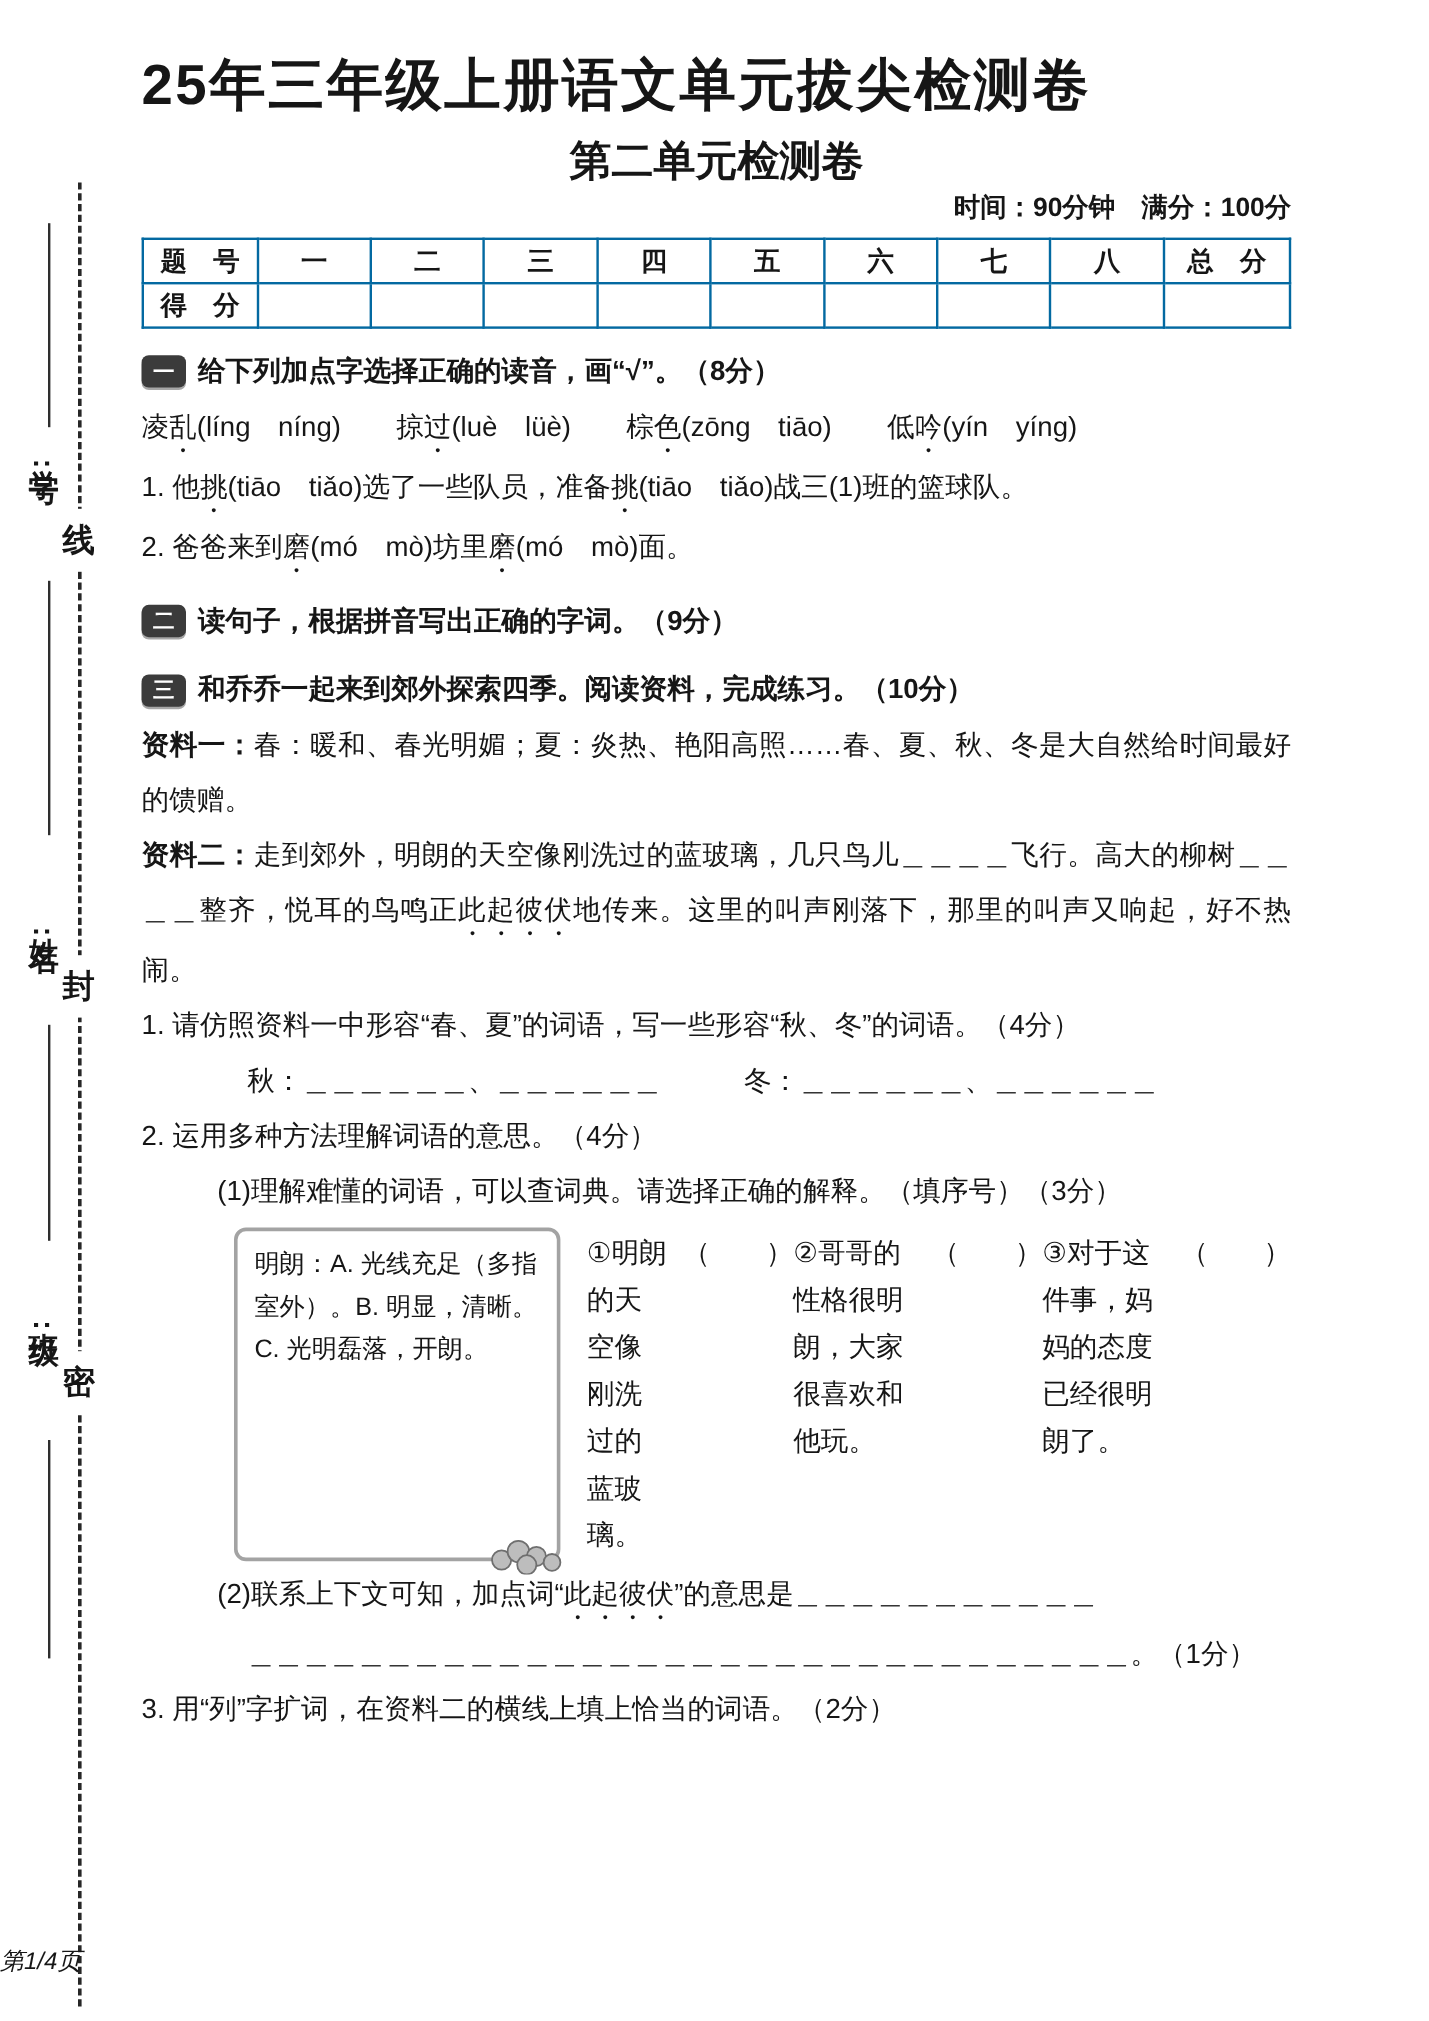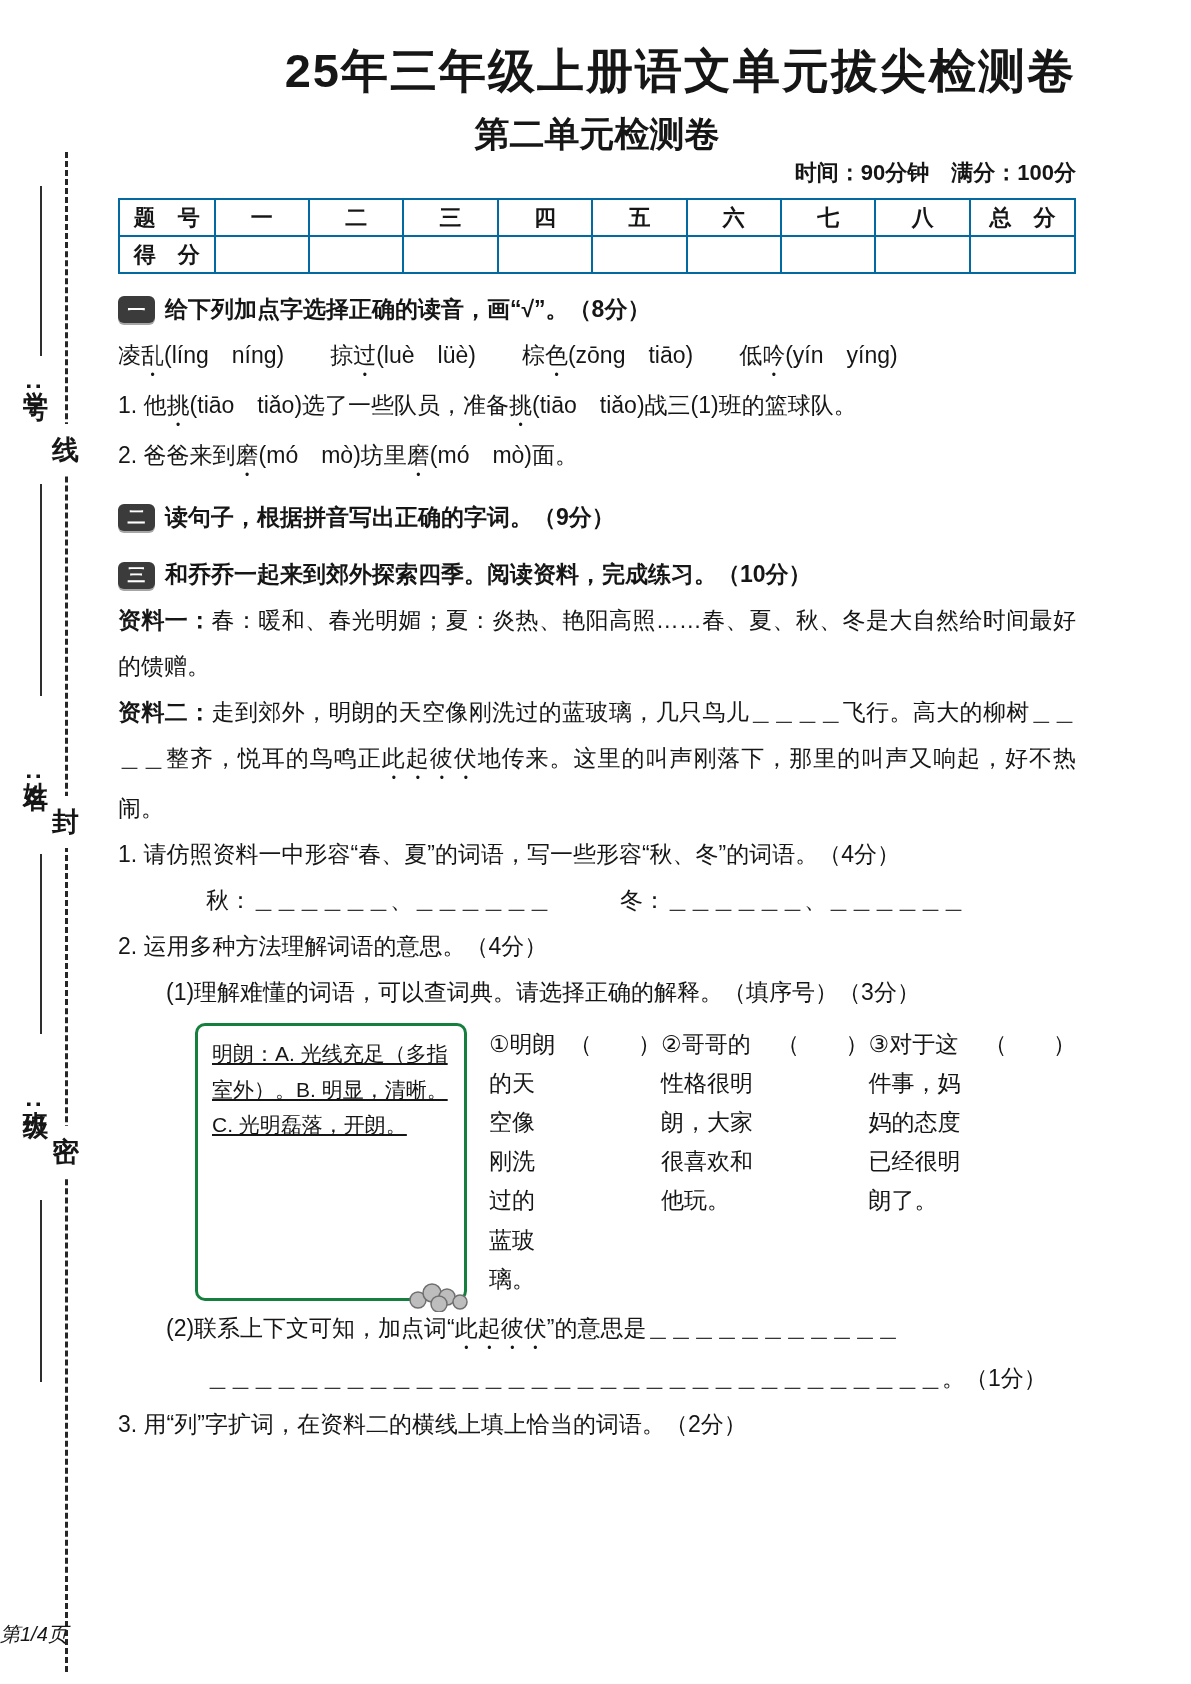--- a/index.html
+++ b/index.html
@@ -15,47 +15,47 @@
   .s2 { top:484px; height:212px; }
   .s3 { top:854px; height:180px; }
   .s4 { top:1200px; height:182px; }
   .v1 { top:372px; } .v2 { top:762px; } .v3 { top:1090px; }
   .dash-line { position:absolute; left:65px; top:152px; height:1520px; border-left:3px dashed #262626; }
   .seal-char { position:absolute; left:52px; font-size:27px; font-weight:800; background:#fff; padding:8px 0; }
   .c1 { top:424px; } .c2 { top:796px; } .c3 { top:1126px; }
 
   
   .content { position:absolute; left:118px; top:40px; width:958px; }
-  .title { text-align:right; font-size:47px; font-weight:900; letter-spacing:2px; }
+  .title { text-align:left; font-size:47px; font-weight:900; letter-spacing:2px; }
   .subtitle { text-align:center; font-size:35px; font-weight:800; margin-top:8px; }
   .meta { text-align:right; font-size:22px; font-weight:700; }
 
   table.score-table { width:100%; border-collapse:collapse; table-layout:fixed; margin-top:10px; }
   table.score-table td { border:2px solid #0369a1; height:37px; text-align:center;
                          font-size:22px; font-weight:600; padding:0; }
   col.c-first { width:10%; } col.c-last { width:11%; }
 
   .sec { margin-top:14px; }
   .sec-head { display:flex; align-items:center; gap:10px; font-size:23px; font-weight:800; line-height:1.9; }
   .sec-num { flex:0 0 auto; width:37px; height:27px; background:#3b3b3b; color:#fff; border-radius:6px;
              display:flex; align-items:center; justify-content:center; font-size:18px; font-weight:700;
              box-shadow:0 2px 0 rgba(0,0,0,.35); }
   .line { font-size:23px; line-height:2.0; }
   .para { text-align:justify; }
   .indent-first { text-indent:2em; }
-  .indent-sm { margin-left:48px; }
+  .indent-sm { margin-left:63px; }
   .indent-lg { margin-left:88px; }
   .b { font-weight:800; }
   .dot { -webkit-text-emphasis: filled dot #161616; -webkit-text-emphasis-position: under right;
          text-emphasis: filled dot #161616; text-emphasis-position: under right; }
 
   
   .dict-row { display:flex; gap:22px; margin:8px 0 4px 77px; }
-  .dict-box { flex:0 0 272px; border:3px solid #15803d; border-radius:10px; padding:10px 14px;
-              font-size:21px; line-height:1.7; position:relative;text-decoration:underline; }
+  .dict-box { flex:0 0 272px; border:3px solid #a3a3a3; border-radius:10px; padding:10px 14px;
+              font-size:21px; line-height:1.7; position:relative; }
   .flower { position:absolute; right:-8px; bottom:-14px; }
   .choice-col { flex:1; display:flex; flex-direction:row; justify-content:space-between; padding:2px 0; }
   .choice { display:flex; justify-content:space-between; align-items:baseline; font-size:23px; line-height:1.7; }
   .choice .ans { flex:0 0 auto; margin-left:12px; }
 
   .footer { position:absolute; left:0; right:0; bottom:36px; text-align:left; font-size:20px;font-style:italic; }
 </style>
 </head>
 <body>
 

